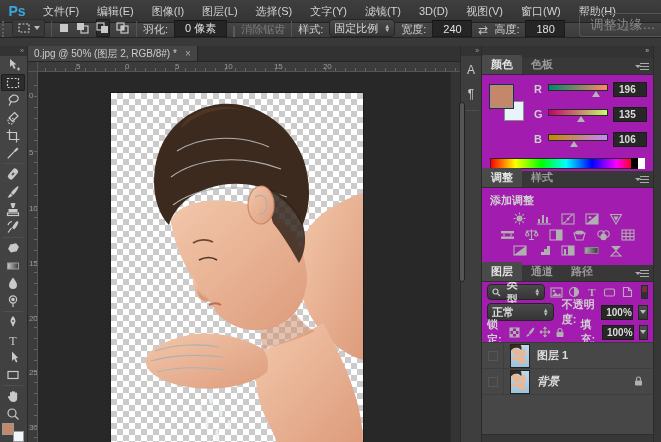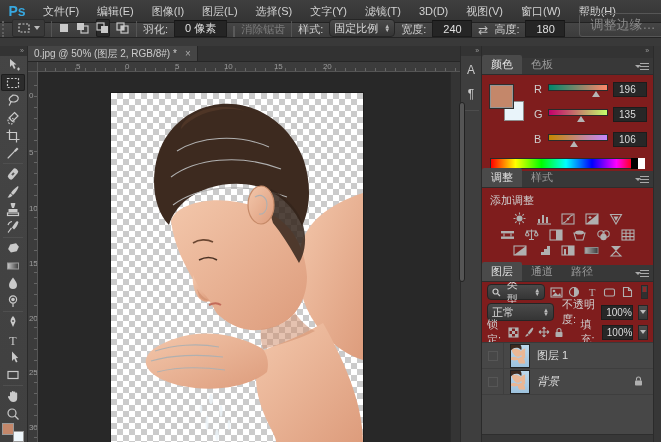--- a/index.html
+++ b/index.html
@@ -83,21 +83,21 @@
   
   #icostrip { width:22px; background:#3e3e3e; border-left:1px solid #2a2a2a; border-right:1px solid #2a2a2a;
     display:flex; flex-direction:column; align-items:center; }
   #icostrip .collapse { height:10px; width:100%; background:#333; color:#999; font-size:7px; text-align:right;
     padding-right:2px; line-height:10px; }
   .strip-btn { width:20px; height:20px; display:flex; align-items:center; justify-content:center;
     color:#c8c8c8; font-size:12px; margin-top:4px; }
   #icostrip .sep { width:16px; height:1px; background:#303030; border-bottom:1px solid #4d4d4d; margin-top:6px; }
 
   
-  #dock { width:171px; background:#7f1d1d; display:flex; flex-direction:column; }
+  #dock { width:171px; background:#a21caf; display:flex; flex-direction:column;font-weight:bold; }
   #dock-head { height:12px; background:#333; color:#999; font-size:7px; text-align:right; padding:1px 4px; }
   .ptabs { height:17px; background:#383838; display:flex; align-items:flex-end; border-bottom:1px solid #2d2d2d; position:relative; }
   .ptab { padding:2px 9px; font-size:11px; color:#9a9a9a; }
   .ptab.active { background:#4a4a4a; color:#e2e2e2; border-radius:2px 2px 0 0; }
   .pmenu { position:absolute; right:4px; top:4px; width:14px; height:9px; }
   .pmenu:before { content:""; position:absolute; right:0; top:1px; width:9px; height:7px;
     background:repeating-linear-gradient(#aaa 0 1px,transparent 1px 3px); }
   .pmenu:after { content:""; position:absolute; left:0; top:3px; border-left:3px solid transparent;
     border-right:3px solid transparent; border-top:3px solid #aaa; }
 

